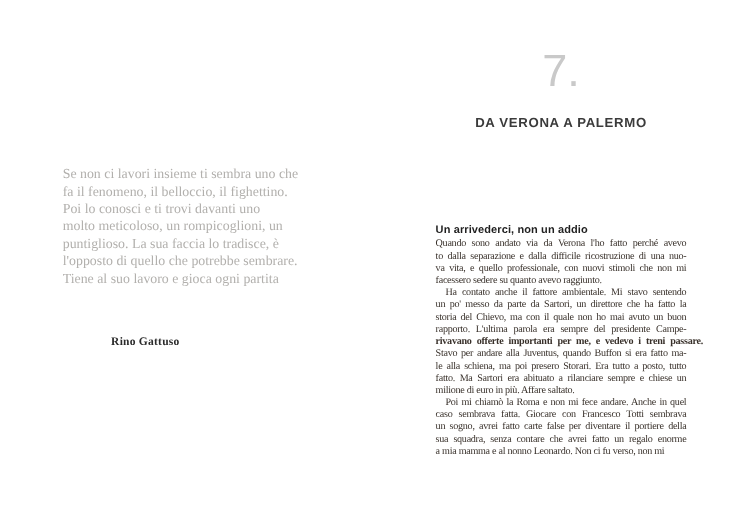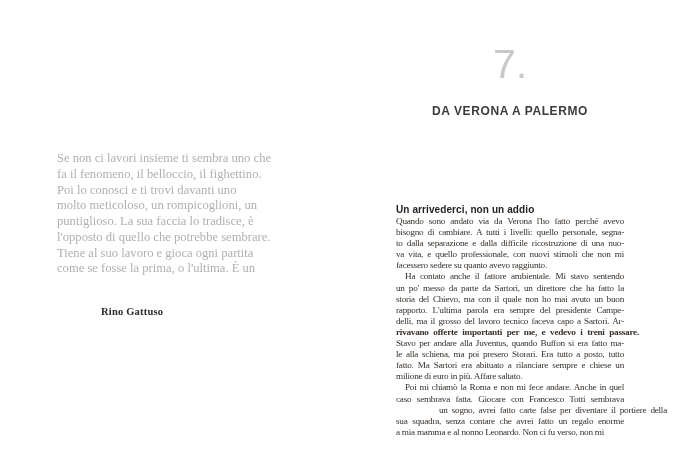--- a/index.html
+++ b/index.html
@@ -97,53 +97,50 @@
 <div class="spread">
   <div class="page page-left">
     <div class="quote">
         <div class="quote-line">Se non ci lavori insieme ti sembra uno che</div>
         <div class="quote-line">fa il fenomeno, il belloccio, il fighettino.</div>
         <div class="quote-line">Poi lo conosci e ti trovi davanti uno</div>
         <div class="quote-line">molto meticoloso, un rompicoglioni, un</div>
         <div class="quote-line">puntiglioso. La sua faccia lo tradisce, è</div>
         <div class="quote-line">l'opposto di quello che potrebbe sembrare.</div>
         <div class="quote-line">Tiene al suo lavoro e gioca ogni partita</div>
-        <div class="quote-line">come se fosse la prima, o l'ultima. È un</div>
       </div>
     <div class="attribution">Rino Gattuso</div>
   </div>
 
   <div class="page page-right">
     <div class="chapter-number">7.</div>
     <div class="chapter-title">DA VERONA A PALERMO</div>
     <div class="body-col">
       <div class="section-heading">Un arrivederci, non un addio</div>
       <div>
           <div class="para">
             <div class="body-line"><span style="word-spacing: 3.10938px;">Quando sono andato via da Verona l'ho fatto perché avevo</span></div>
-            <div class="body-line"><span style="word-spacing: 2.19097px;">bisogno di cambiare. A tutti i livelli: quello personale, segna-</span></div>
             <div class="body-line"><span style="word-spacing: 2.10069px; text-align: right;">to dalla separazione e dalla difficile ricostruzione di una nuo-</span></div>
             <div class="body-line"><span style="word-spacing: 2.125px;">va vita, e quello professionale, con nuovi stimoli che non mi</span></div>
             <div class="body-line para-last"><span>facessero sedere su quanto avevo raggiunto.</span></div>
           </div>
           <div class="para">
             <div class="body-line indent-first"><span style="word-spacing: 2.6543px;">Ha contato anche il fattore ambientale. Mi stavo sentendo</span></div>
             <div class="body-line"><span style="word-spacing: 2.0612px;">un po' messo da parte da Sartori, un direttore che ha fatto la</span></div>
             <div class="body-line"><span style="word-spacing: 1.70833px;">storia del Chievo, ma con il quale non ho mai avuto un buon</span></div>
             <div class="body-line"><span style="word-spacing: 3.35491px;">rapporto. L'ultima parola era sempre del presidente Campe-</span></div>
-            <div class="body-line"><span style="word-spacing: 1.27841px;">delli, ma il grosso del lavoro tecnico faceva capo a Sartori. Ar-</span></div>
             <div class="body-line"><span style="word-spacing: 2.58333px; font-weight: bold;">rivavano offerte importanti per me, e vedevo i treni passare.</span></div>
             <div class="body-line"><span style="word-spacing: 1.42969px;">Stavo per andare alla Juventus, quando Buffon si era fatto ma-</span></div>
             <div class="body-line"><span style="word-spacing: 1.74716px;">le alla schiena, ma poi presero Storari. Era tutto a posto, tutto</span></div>
             <div class="body-line"><span style="word-spacing: 2.18125px;">fatto. Ma Sartori era abituato a rilanciare sempre e chiese un</span></div>
             <div class="body-line para-last"><span>milione di euro in più. Affare saltato.</span></div>
           </div>
           <div class="para">
             <div class="body-line indent-first"><span style="word-spacing: 1.00391px;">Poi mi chiamò la Roma e non mi fece andare. Anche in quel</span></div>
             <div class="body-line"><span style="word-spacing: 3.45312px;">caso sembrava fatta. Giocare con Francesco Totti sembrava</span></div>
-            <div class="body-line"><span style="word-spacing: 2.00156px; margin-left: 43px;">un sogno, avrei fatto carte false per diventare il portiere della</span></div>
+            <div class="body-line"><span style="word-spacing: 2.00156px;">un sogno, avrei fatto carte false per diventare il portiere della</span></div>
             <div class="body-line"><span style="word-spacing: 2.65278px;">sua squadra, senza contare che avrei fatto un regalo enorme</span></div>
             <div class="body-line para-last"><span>a mia mamma e al nonno Leonardo. Non ci fu verso, non mi</span></div>
           </div>
         </div>
     </div>
   </div>
 </div>
 
 </body></html>

